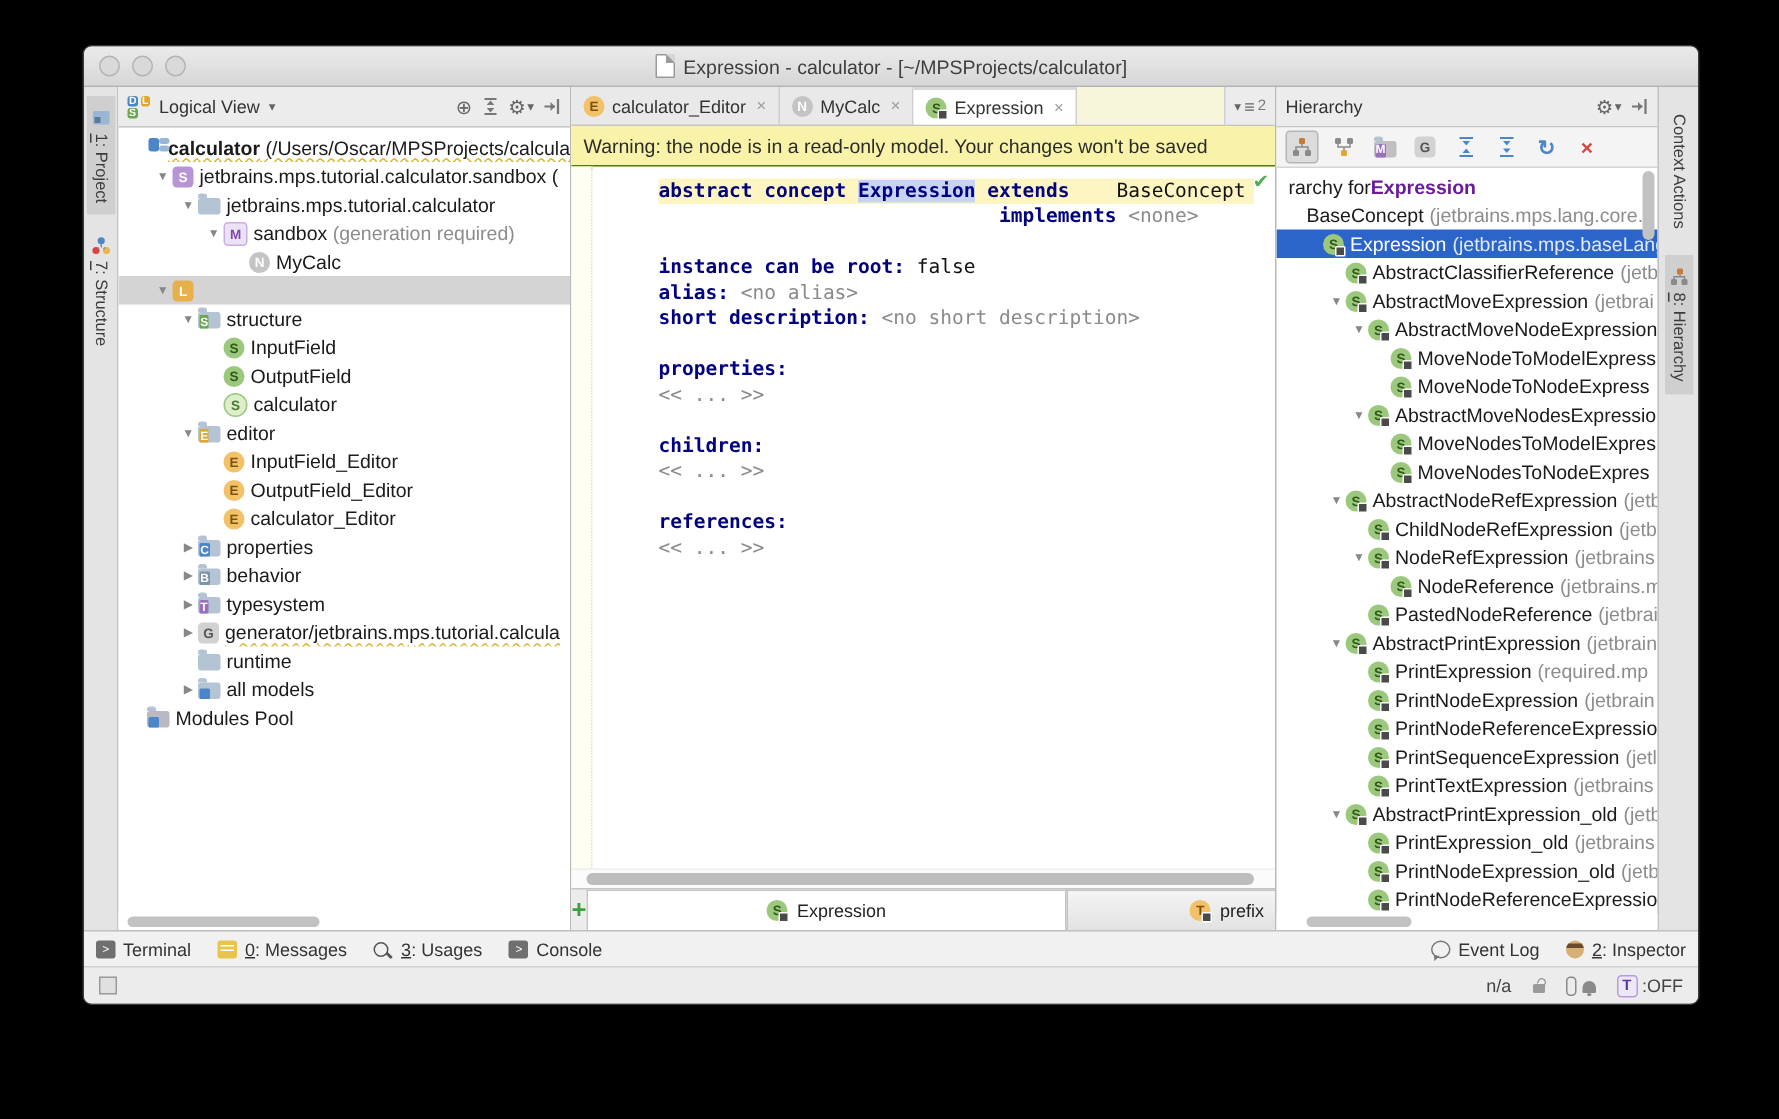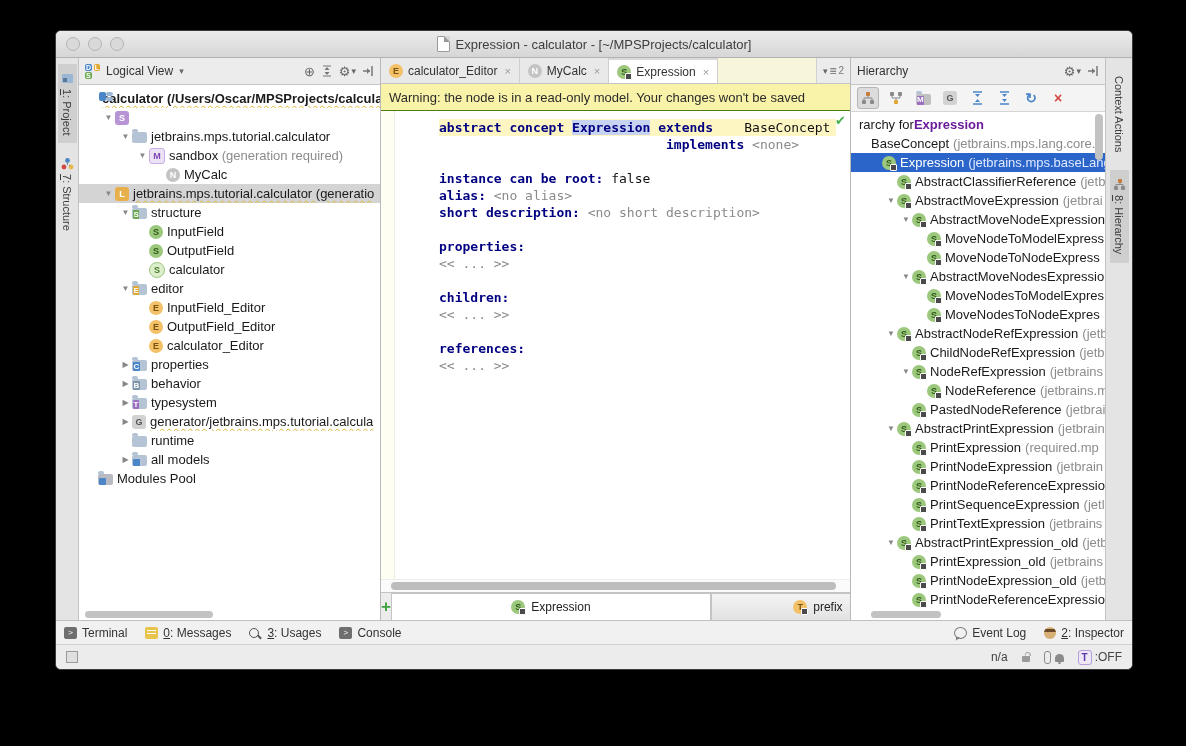--- a/index.html
+++ b/index.html
@@ -208,45 +208,45 @@
         </span>
       </div>
       <div class="tree" id="project-tree">
           <div class="trow" style="padding-left: 6px;">
             <span class="arr"></span>
             <span class="lv-badge">
               <i style="left:1px;top:1px;background:#4a86c8;width:5px;height:9px;"></i>
               <i style="left:8px;top:1px;background:#9ab6d4;width:5px;height:4px;"></i>
               <i style="left:8px;top:6px;background:#9ab6d4;width:5px;height:4px;"></i>
             </span>
-            <span class="lbl wavy" style="font-weight: bold;">calculator<span style="font-weight: bold;"> (/Users/Oscar/MPSProjects/calcula</span></span>
+            <span class="lbl wavy" style="font-weight: bold;">calculator<span style="font-weight: normal;"> (/Users/Oscar/MPSProjects/calcula</span></span>
           </div>
           <div class="trow" style="padding-left: 23px;">
             <span class="arr">▼</span>
             <span class="bdg b-Sp">S</span>
+            <span class="lbl">jetbrains.mps.tutorial.calculator.sandbox<span style="font-weight: normal;"> (</span></span>
           </div>
           <div class="trow" style="padding-left: 40px;">
             <span class="arr">▼</span>
             <span class="fold"></span>
             <span class="lbl">jetbrains.mps.tutorial.calculator</span>
           </div>
           <div class="trow" style="padding-left: 57px;">
             <span class="arr">▼</span>
             <span class="bdg b-M">M</span>
             <span class="lbl">sandbox<span class="sfx" style="font-weight: normal;"> (generation required)</span></span>
           </div>
           <div class="trow" style="padding-left: 74px;">
             <span class="arr"></span>
             <span class="bdg b-N rnd">N</span>
             <span class="lbl">MyCalc</span>
           </div>
           <div class="trow selg" style="padding-left: 23px;">
             <span class="arr">▼</span>
             <span class="bdg b-L">L</span>
-            <span class="lbl wavy">jetbrains.mps.tutorial.calculator (generatio</span>
           </div>
           <div class="trow" style="padding-left: 40px;">
             <span class="arr">▼</span>
             <span class="fold">
               <i class="fl-S">S</i>
             </span>
             <span class="lbl">structure</span>
           </div>
           <div class="trow" style="padding-left: 57px;">
             <span class="arr"></span>

